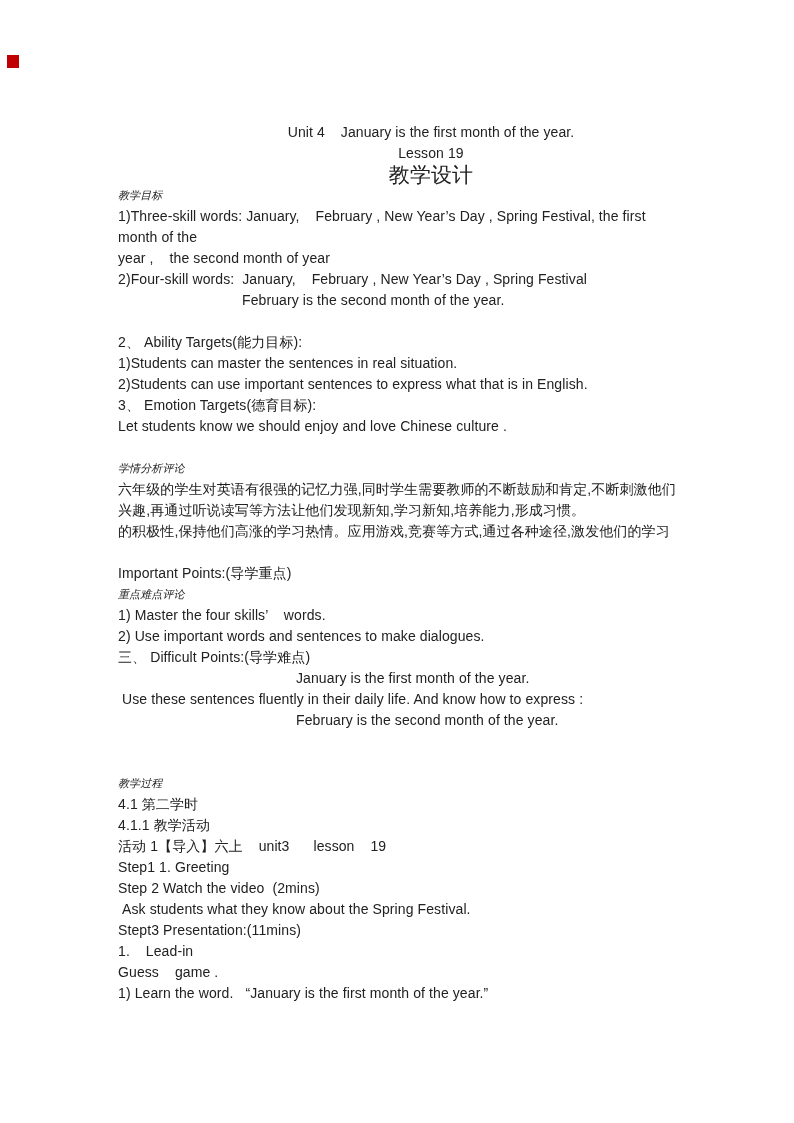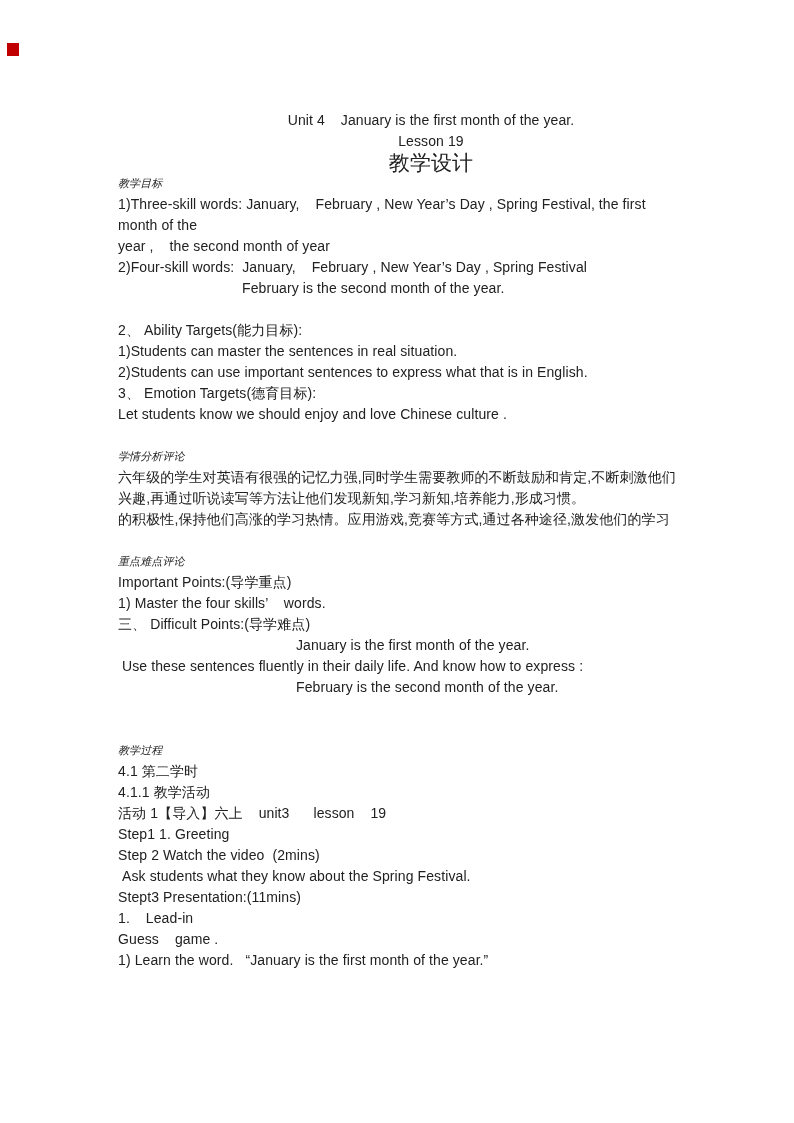--- a/index.html
+++ b/index.html
@@ -12,20 +12,21 @@
     height: 1123px;
     position: relative;
     font-family: "Liberation Sans", "DejaVu Sans", sans-serif;
     color: #212121;
     overflow: hidden;
   }
   .page {
     position: absolute;
     inset: 0;
     background: #ffffff;
+    margin-top: 12px;
   }
   .red-marker {
     position: absolute;
     left: 7px;
     top: 43px;
     width: 12px;
     height: 13px;
   }
   .content {
     position: absolute;
@@ -70,23 +71,24 @@
     <div class="line">1)Students can master the sentences in real situation.</div>
     <div class="line">2)Students can use important sentences to express what that is in English.</div>
     <div class="line">3、 Emotion Targets(德育目标):</div>
     <div class="line">Let students know we should enjoy and love Chinese culture .</div>
     <div class="line"></div>
     <div class="line cn-heading">学情分析评论</div>
     <div class="line">六年级的学生对英语有很强的记忆力强,同时学生需要教师的不断鼓励和肯定,不断刺激他们</div>
     <div class="line">兴趣,再通过听说读写等方法让他们发现新知,学习新知,培养能力,形成习惯。</div>
     <div class="line">的积极性,保持他们高涨的学习热情。应用游戏,竞赛等方式,通过各种途径,激发他们的学习</div>
     <div class="line"></div>
+    <div class="line">Important Points:(导学重点)</div>
     <div class="line cn-heading">重点难点评论</div>
-    <div class="line">Important Points:(导学重点)</div>
     <div class="line">1) Master the four skills’    words.</div>
+    <div class="line">2) Use important words and sentences to make dialogues.</div>
     <div class="line">三、 Difficult Points:(导学难点)</div>
     <div class="line ind-178">January is the first month of the year.</div>
     <div class="line"> Use these sentences fluently in their daily life. And know how to express :</div>
     <div class="line ind-178">February is the second month of the year.</div>
     <div class="line"></div>
     <div class="line"></div>
     <div class="line cn-heading">教学过程</div>
     <div class="line">4.1 第二学时</div>
     <div class="line">4.1.1 教学活动</div>
     <div class="line">活动 1【导入】六上    unit3      lesson    19</div>

